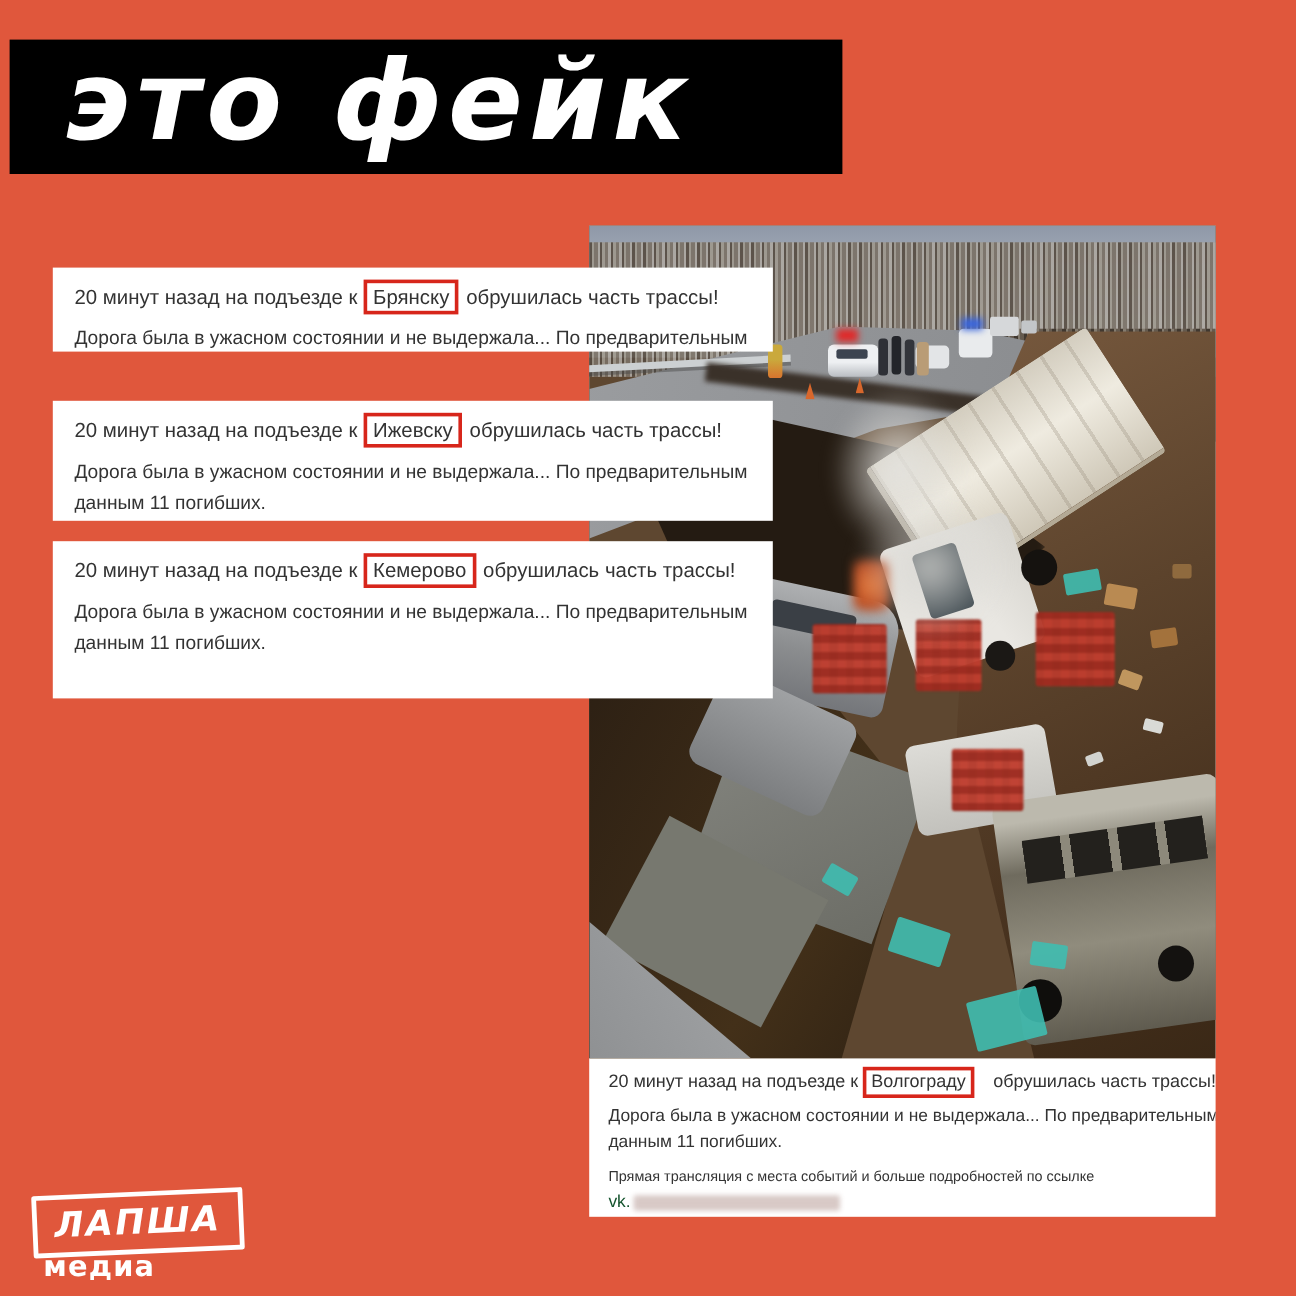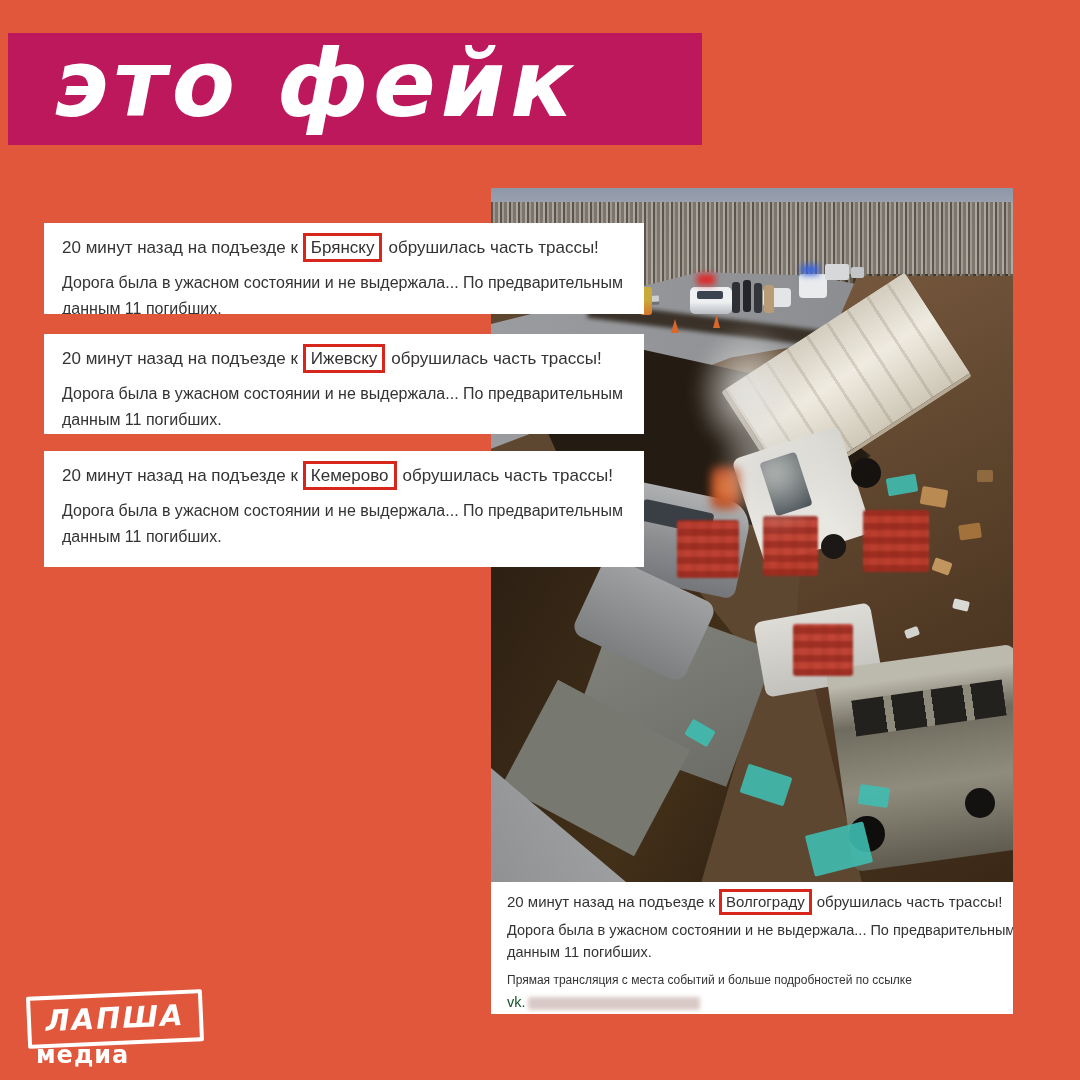--- a/index.html
+++ b/index.html
@@ -4,36 +4,36 @@
 <style>
   html,body{margin:0;padding:0;}
   body{
     width:1080px;height:1080px;position:relative;overflow:hidden;
     background:#E0573C;
     font-family:"Liberation Sans",sans-serif;
   }
   
   .banner{
     position:absolute;left:8px;top:33px;width:694px;height:112px;
-    background:#be185d;display:flex;align-items:center;text-align:center;
+    background:#000000;display:flex;align-items:center;text-align:center;
   }
   .banner-text{
     color:#FFFFFF;font-family:"DejaVu Sans",sans-serif;
     font-weight:bold;font-style:italic;font-size:92px;letter-spacing:5px;
     padding-left:46px;padding-bottom:10px;white-space:nowrap;
   }
   
   .card{
     position:absolute;left:44px;width:600px;background:#FFFFFF;
     box-sizing:border-box;padding:12px 4px 0 18px;color:#333333;
     overflow:hidden;z-index:5;
   }
-  #card-0{top:223px;height:91px;}
+  #card-0{top:223px;height:70px;}
   #card-1{top:334px;height:100px;}
-  #card-2{top:451px;height:116px;}
+  #card-2{top:451px;height:131px;}
   .card .headline{margin:0 0 9px 0;font-size:17px;line-height:26px;white-space:nowrap;}
   .card .body-text{margin:0;font-size:16px;line-height:26px;white-space:pre;}
   .city-box{
     display:inline-block;border:3px solid #D7261B;padding:1px 5px;
     margin:-5px 6px -5px 5px;line-height:21px;
   }
   
   .post{position:absolute;left:491px;top:188px;width:522px;background:#FFFFFF;z-index:1;}
   .photo{position:relative;width:522px;height:694px;overflow:hidden;background:#5e4730;}
   .photo div{position:absolute;}
@@ -138,21 +138,21 @@
   .b3{left:442px;top:372px;width:18px;height:13px;background:#c0965e;transform:rotate(20deg);}
   .b4{left:486px;top:282px;width:16px;height:12px;background:#8f6a3e;}
   .w1{left:462px;top:412px;width:16px;height:10px;background:#d9dad6;transform:rotate(14deg);}
   .w2{left:414px;top:440px;width:14px;height:9px;background:#d2d3cf;transform:rotate(-20deg);}
   
   .post-text{
     box-sizing:border-box;width:522px;height:132px;overflow:hidden;
     padding:9px 2px 0 16px;color:#333333;
   }
   .post-text .headline{margin:0 0 6px 0;font-size:15px;line-height:22px;white-space:nowrap;}
-  .post-text .city-box{padding:1px 4px;margin:-4px 5px -4px 4px;line-height:18px;}
+  .post-text .city-box{padding:1px 4px;margin:-4px 16px -4px 4px;line-height:18px;}
   .post-text .body-text{margin:0 0 6px 0;font-size:14.5px;line-height:22px;white-space:pre;}
   .post-text .extra-text{margin:0;font-size:12px;line-height:22px;white-space:nowrap;}
   .link-line{line-height:22px;font-size:14.5px;}
   .vk{color:#14532d;}
   .blur-box{
     display:inline-block;width:172px;height:13px;vertical-align:middle;margin-left:2px;
     background:linear-gradient(90deg,#ddccc8,#cfc2c3 40%,#e2d3cе 75%,#d8c9c6);
     background-color:#d8c9c6;filter:blur(2px);border-radius:2px;
   }
   

